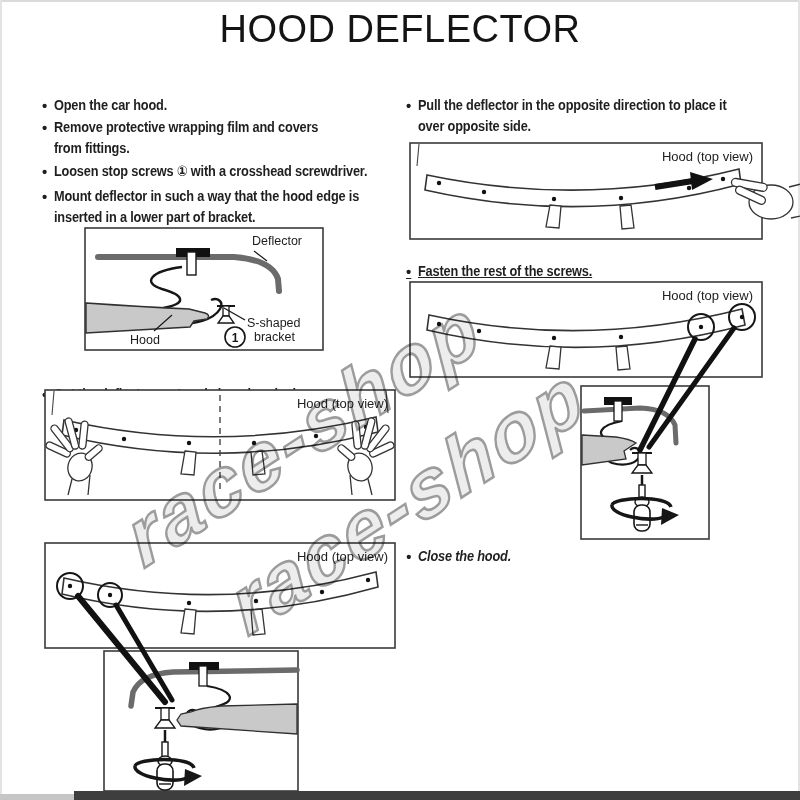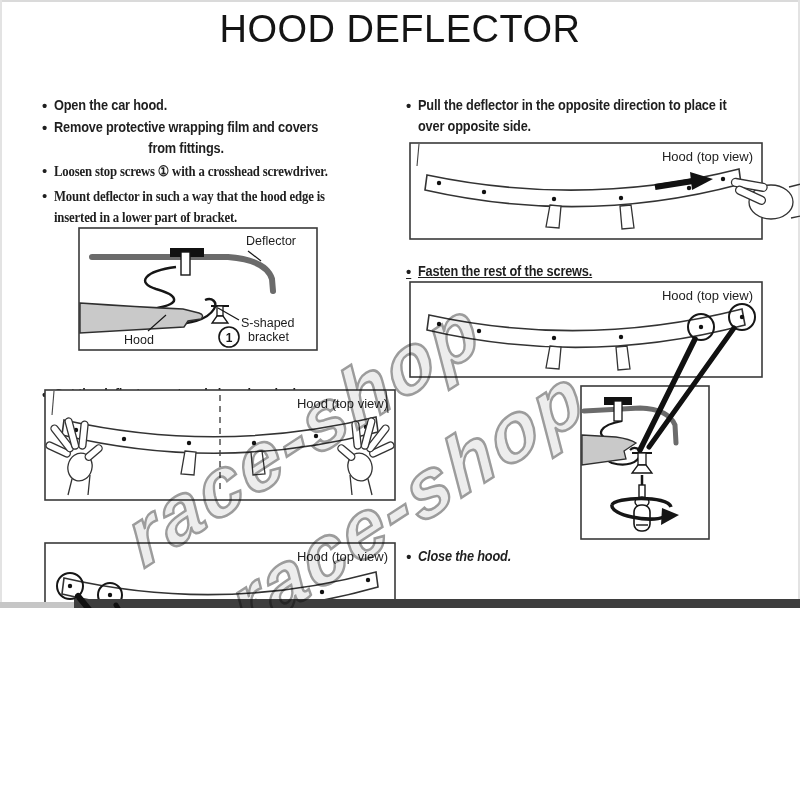--- a/index.html
+++ b/index.html
@@ -1,16 +1,16 @@
 <!DOCTYPE html>
 <html><head>
 <meta charset="utf-8">
 <style>
   html,body{margin:0;padding:0;background:#fff;}
-  #page{position:relative;width:800px;height:608px;background:#ffffff;overflow:hidden;
+  #page{position:relative;width:800px;height:800px;background:#ffffff;overflow:hidden;
         font-family:"Liberation Sans","DejaVu Sans",sans-serif;color:#1f1f1f;}
   
   .edge-top{position:absolute;left:0;top:0;width:800px;height:2px;background:#dadada;}
   .edge-left{position:absolute;left:0;top:0;width:2px;height:800px;background:#e3e3e3;}
   .edge-right{position:absolute;right:0;top:0;width:2px;height:800px;background:#e3e3e3;}
   .footer-dark{position:absolute;left:74px;right:0;bottom:0;height:9px;background:#3e3e3e;}
   .footer-light{position:absolute;left:0;bottom:0;width:74px;height:6px;background:#c6c6c6;}
 
   .title{position:absolute;left:0;right:0;top:10px;text-align:center;
          font-size:38px;line-height:39px;font-weight:400;letter-spacing:.5px;color:#141414;}
@@ -44,32 +44,32 @@
 
   <div class="title">
     <div>HOOD DEFLECTOR</div>
   </div>
 
   <div class="step" style="left:42px;top:95px;justify-content:center;">
     <div class="lines">
         <div class="ln">Open the car hood.</div>
       </div>
   </div>
-  <div class="step" style="left:42px;top:117px;text-align:center;">
+  <div class="step" style="left:42px;top:117px;">
     <div class="lines">
       <div class="ln">Remove protective wrapping film and covers</div>
       <div class="ln">from fittings.</div>
     </div>
   </div>
-  <div class="step" style="left:42px;top:161px;font-family:Liberation Serif, serif;">
+  <div class="step" style="left:42px;top:161px;">
     <div class="lines">
         <div class="ln">Loosen stop screws ① with a crosshead screwdriver.</div>
       </div>
   </div>
-  <div class="step" style="left:42px;top:186px;font-family:Liberation Serif, serif;">
+  <div class="step" style="left:42px;top:186px;">
     <div class="lines">
       <div class="ln">Mount deflector in such a way that the hood edge is</div>
       <div class="ln">inserted in a lower part of bracket.</div>
     </div>
   </div>
   <div class="step" style="left:42px;top:384px;">
     <div class="lines">
         <div class="ln">Get the deflector centered along hood edges.</div>
       </div>
   </div>
@@ -84,21 +84,21 @@
     <div class="lines">
         <div class="ln">Fasten the rest of the screws.</div>
       </div>
   </div>
   <div class="step" style="left:406px;top:546px;font-style:italic;">
     <div class="lines">
         <div class="ln">Close the hood.</div>
       </div>
   </div>
 
-  <div class="diag" style="left:78px;top:227px;">
+  <div class="diag" style="left:84px;top:227px;">
     <svg width="240" height="124" viewBox="0 0 240 124">
       <rect x="1" y="1" width="238" height="122" fill="#fff" stroke="#3a3a3a" stroke-width="1.6"></rect>
       <path d="M 14,30 L 150,30 Q 188,33 194,52 L 195,64" fill="none" stroke="#6b6b6b" stroke-width="6" stroke-linecap="round"></path>
       <path d="M 98,40 C 66,44 58,56 78,62 C 100,68 102,76 84,80 C 66,84 64,94 84,96 C 112,99 130,92 136,82 C 140,75 134,70 127,73" fill="none" stroke="#161616" stroke-width="2.4"></path>
       <rect x="92" y="21" width="34" height="9" fill="#111"></rect>
       <rect x="103" y="25" width="9" height="23" fill="#fff" stroke="#161616" stroke-width="1.4"></rect>
       <path d="M 2,76 Q 60,80 105,82 L 121,86 Q 127,88 123,92 L 110,94 L 106,100 L 2,106 Z" fill="#c9c9c9" stroke="#2f2f2f" stroke-width="1.4"></path>
       <g>
         <line x1="133" y1="79" x2="151" y2="79" stroke="#161616" stroke-width="2"></line>
         <rect x="139" y="79" width="6" height="10" fill="#fff" stroke="#161616" stroke-width="1.3"></rect>

